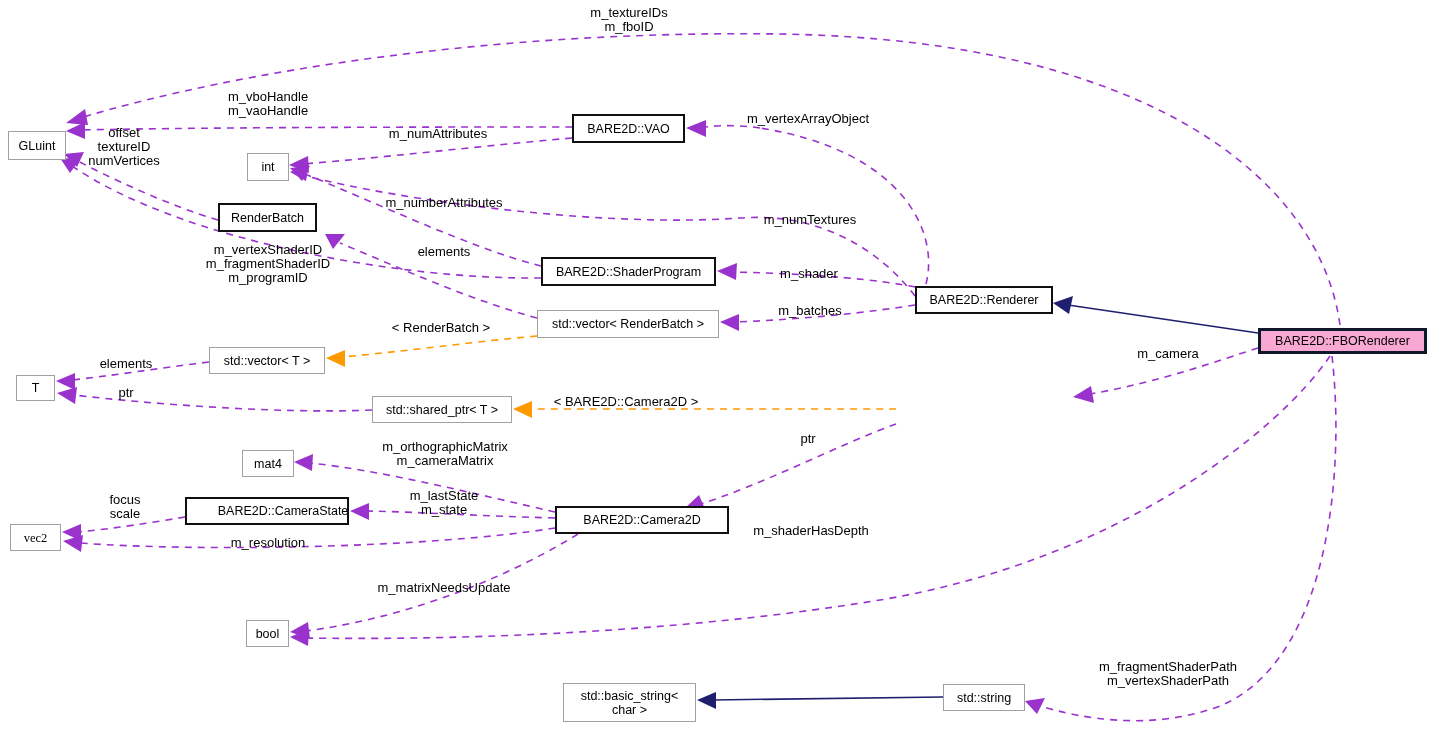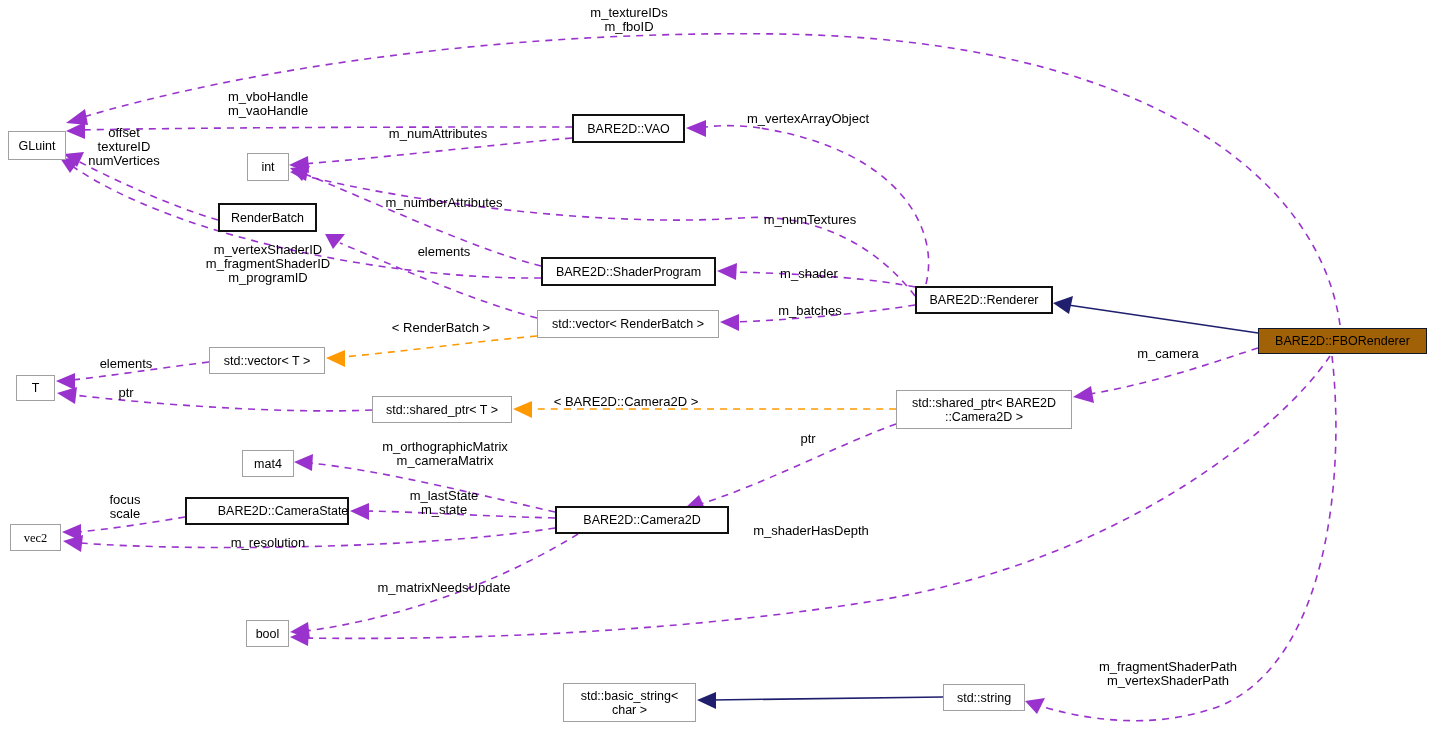--- a/index.html
+++ b/index.html
@@ -66,22 +66,22 @@
     background: #ffffff;
     white-space: pre;
   }
   .node.thin {
     border: 1px solid #a0a0a0;
   }
   .node.thick {
     border: 2px solid #101010;
   }
   .node.current {
-    border: 1px solid #0f172a;
-    background: #a16207;
+    border: 3px solid #0f172a;
+    background: #f9a8d4;
   }
 </style>
 </head>
 <body>
 
 <div id="diagram-root">
 
   <svg id="graph" viewBox="0 0 1431 729">
     <defs></defs>
 
@@ -222,22 +222,20 @@
   <div class="node thick" style="left:572px;top:114px;width:113px;height:29px;">BARE2D::VAO</div>
   <div class="node thin" style="left:247px;top:153px;width:42px;height:28px;">int</div>
   <div class="node thick" style="left:218px;top:203px;width:99px;height:29px;">RenderBatch</div>
   <div class="node thick" style="left:541px;top:257px;width:175px;height:29px;">BARE2D::ShaderProgram</div>
   <div class="node thick" style="left:915px;top:286px;width:138px;height:28px;">BARE2D::Renderer</div>
   <div class="node thin" style="left:537px;top:310px;width:182px;height:28px;">std::vector&lt; RenderBatch &gt;</div>
   <div class="node current" style="left:1258px;top:328px;width:169px;height:26px;">BARE2D::FBORenderer</div>
   <div class="node thin" style="left:209px;top:347px;width:116px;height:27px;">std::vector&lt; T &gt;</div>
   <div class="node thin" style="left:16px;top:375px;width:39px;height:26px;">T</div>
   <div class="node thin" style="left:372px;top:396px;width:140px;height:27px;">std::shared_ptr&lt; T &gt;</div>
-  <div class="node thin" style="left:896px;top:390px;width:176px;height:39px;">std::shared_ptr&lt; BARE2D
-::Camera2D &gt;</div>
   <div class="node thin" style="left:242px;top:450px;width:52px;height:27px;">mat4</div>
   <div class="node thick" style="left:185px;top:497px;width:164px;height:28px;padding-left:32px;">BARE2D::CameraState</div>
   <div class="node thick" style="left:555px;top:506px;width:174px;height:28px;">BARE2D::Camera2D</div>
   <div class="node thin" style="left:10px;top:524px;width:51px;height:27px;font-family:Liberation Serif, serif;">vec2</div>
   <div class="node thin" style="left:246px;top:620px;width:43px;height:27px;">bool</div>
   <div class="node thin" style="left:563px;top:683px;width:133px;height:39px;">std::basic_string&lt;
 char &gt;</div>
   <div class="node thin" style="left:943px;top:684px;width:82px;height:27px;">std::string</div>
 
   <div class="edge-label" style="left:629px;top:20px;">m_textureIDs

